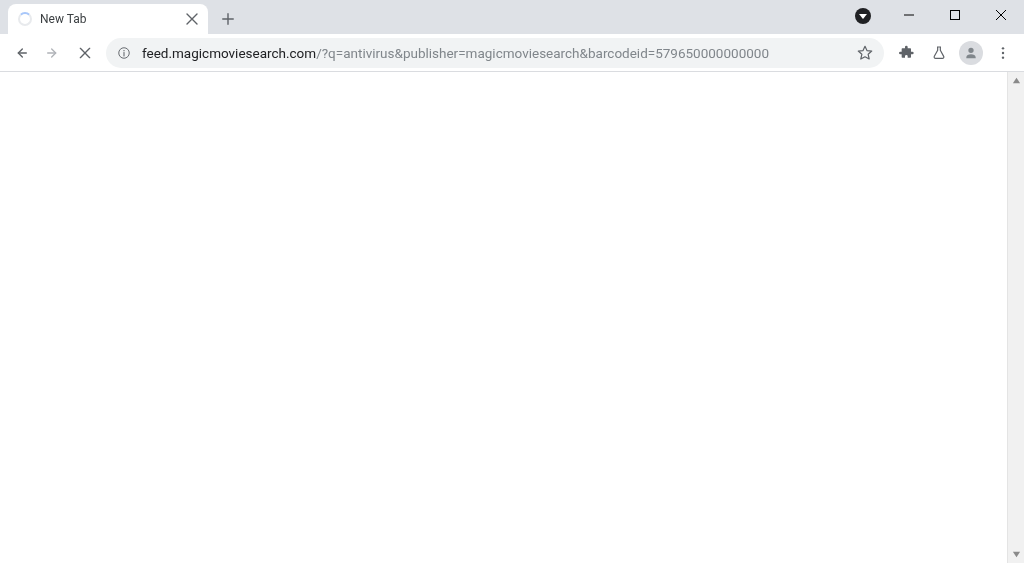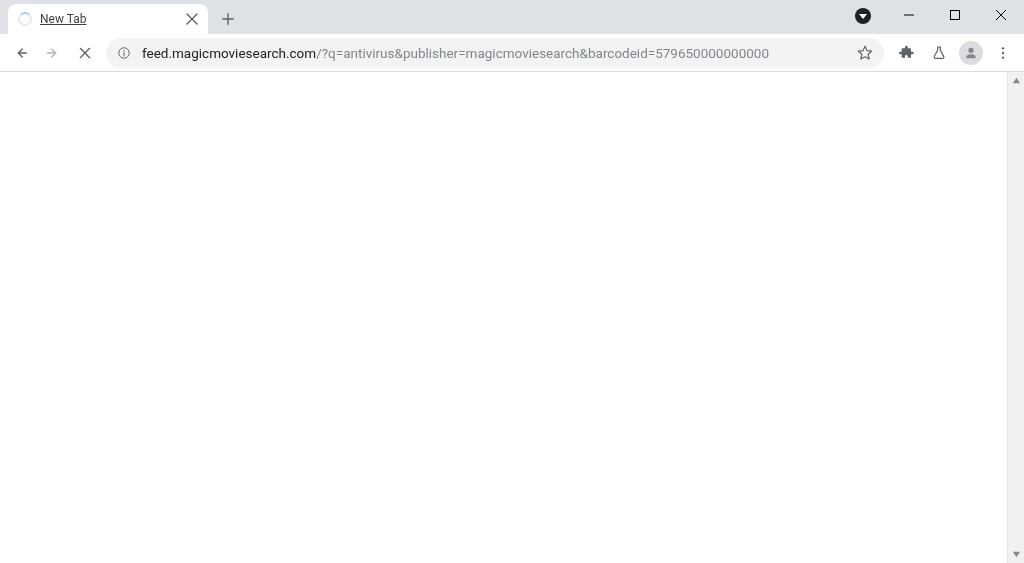--- a/index.html
+++ b/index.html
@@ -26,21 +26,20 @@
     align-items: center;
     background: #ffffff;
     height: 30px;
     width: 200px;
     border-top-left-radius: 8px;
     border-top-right-radius: 8px;
     padding: 0 8px 0 10px;
     font-size: 12px;
     color: #3c4043;
     position: relative;
-    text-decoration: underline;
   }
   .tab .spinner {
     width: 14px; height: 14px;
     border: 2px solid #e8eaed;
     border-top-color: #a8c7fa;
     border-radius: 50%;
     margin-right: 8px;
     animation: spin 1s linear infinite;
   }
   @keyframes spin { to { transform: rotate(360deg);} }

